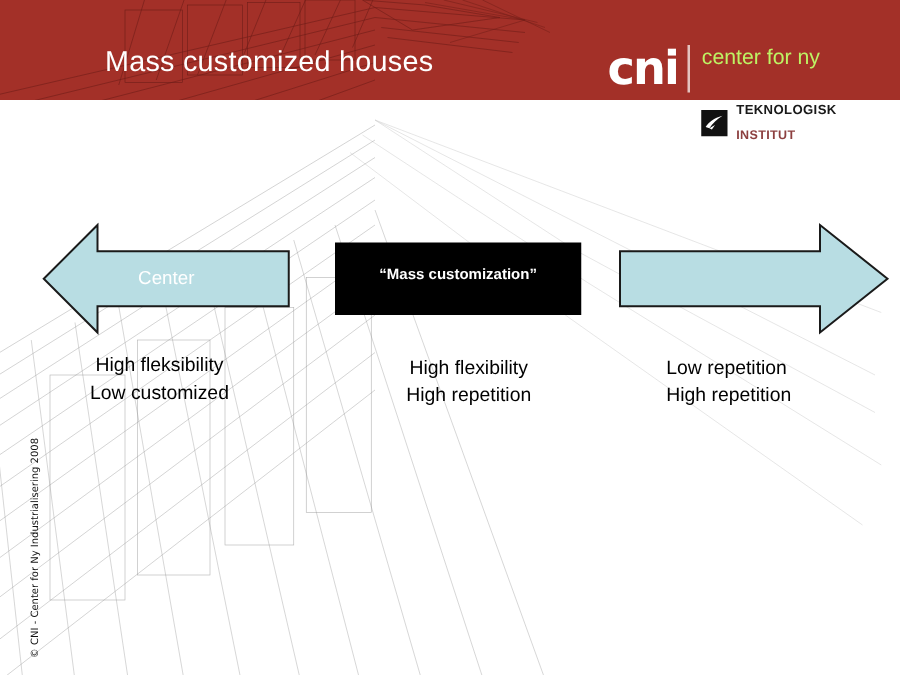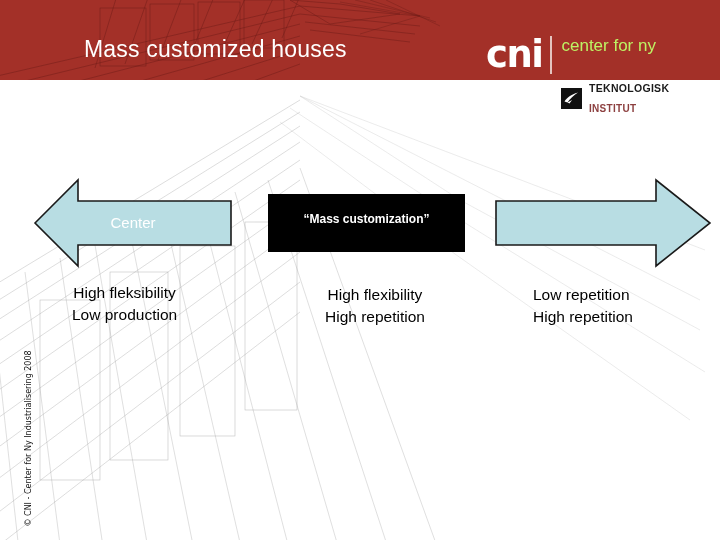--- a/index.html
+++ b/index.html
@@ -294,21 +294,21 @@
 
   <div id="box-mass-custom"></div>
   <div id="box-mass-custom-label">“Mass customization”</div>
 
   <svg class="arrow-shape" id="arrow-right" viewBox="0 0 218 90" preserveAspectRatio="none">
     <polygon points="2,23 162,23 162,2 216,45 162,88 162,67 2,67" fill="#b8dde3" stroke="#1a1a1a" stroke-width="1.6" stroke-linejoin="miter"></polygon>
   </svg>
 
   <div class="desc-col" id="desc-trade">
     <div>High fleksibility</div>
-    <div>Low production</div>
+    <div>Low customized</div>
   </div>
 
   <div class="desc-col" id="desc-masscustom">
     <div>High flexibility</div>
     <div>High repetition</div>
   </div>
 
   <div class="desc-col" id="desc-massprod">
     <div>Low repetition</div>
     <div>High repetition</div>

